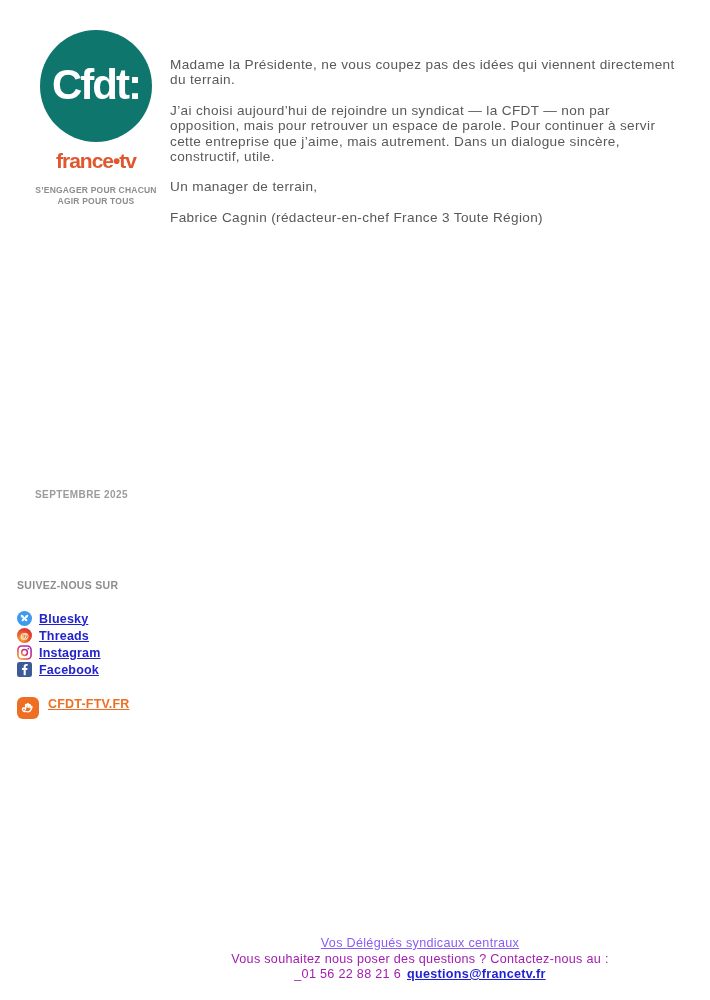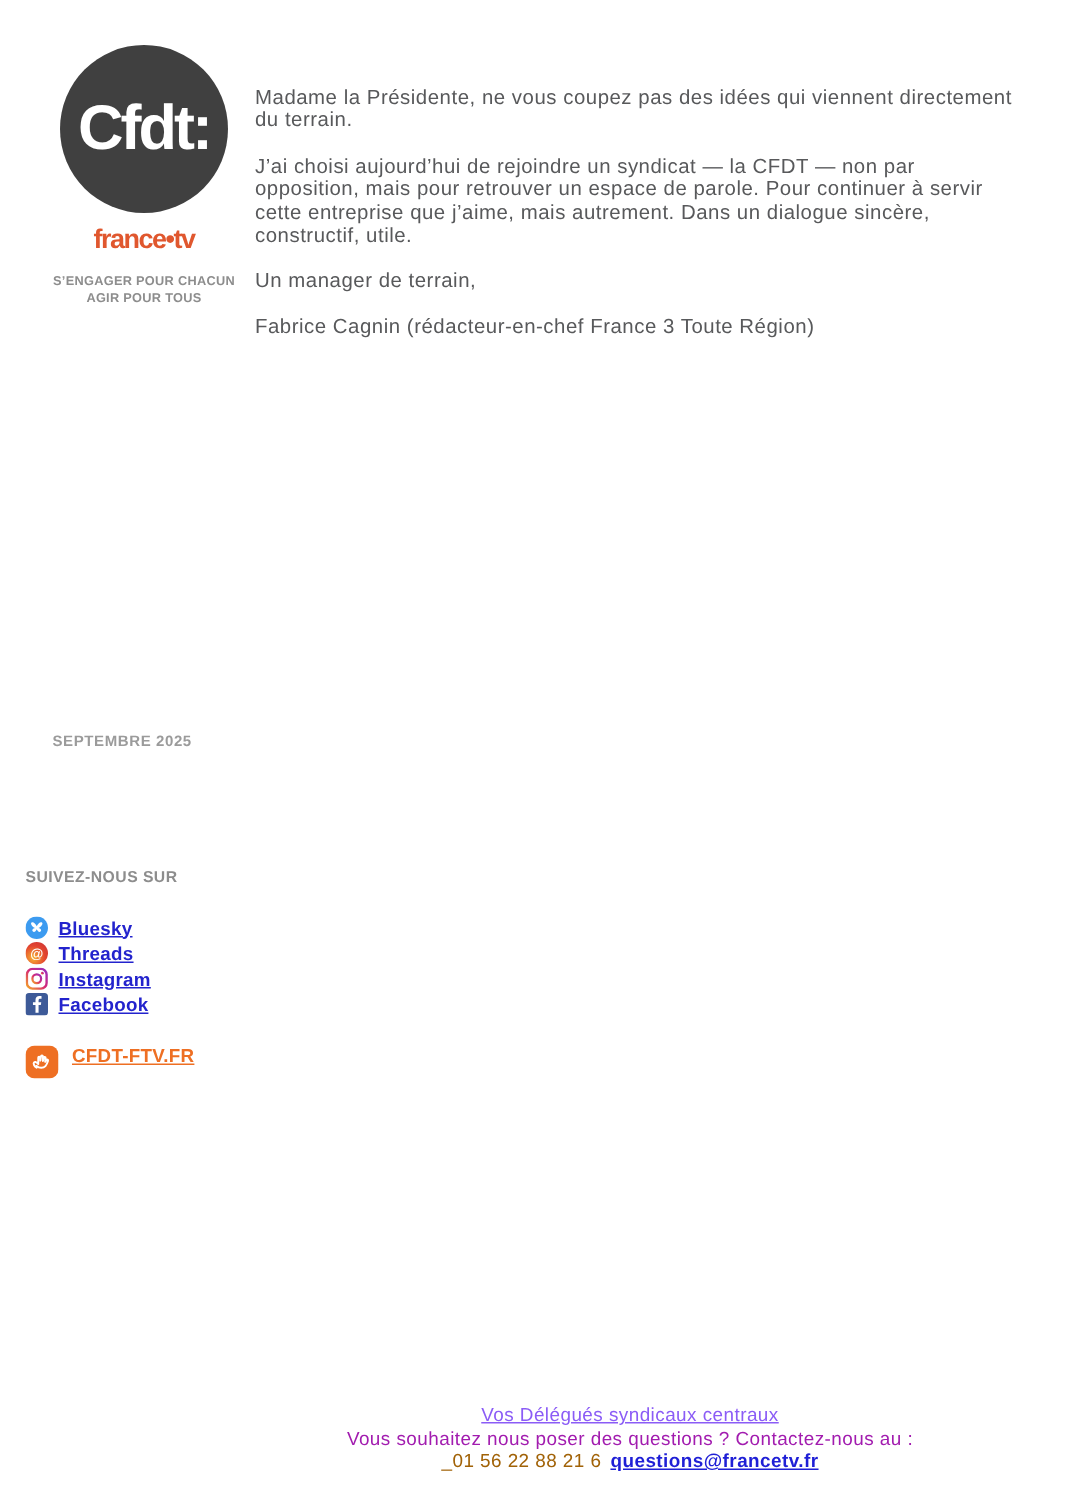--- a/index.html
+++ b/index.html
@@ -11,33 +11,33 @@
     overflow:hidden;
   }
 
   
   .logo-wrap {
     position:absolute; left:16px; top:30px; width:160px;
     text-align:center;
   }
   .logo-circle {
     width:112px; height:112px; border-radius:50%;
-    background:#404040;
+    background:#0f766e;
     margin:0 auto;
     display:flex; align-items:center; justify-content:center;
   }
   .logo-circle .cfdt-text {
     color:#ffffff;
     font-size:42px; font-weight:bold; letter-spacing:-2px;
     transform:translateY(-1px);
   }
   .brand-line {
     margin-top:7px;
     color:#E0572E;
-    font-size:18px; font-weight:bold; letter-spacing:-1px;
+    font-size:21px; font-weight:bold; letter-spacing:-1px;
   }
   .tagline {
     margin-top:12px;
     color:#8d8d8d;
     font-size:8.5px; font-weight:bold; letter-spacing:0.2px;
     line-height:11px;
   }
 
   
   .article {
@@ -82,21 +82,21 @@
   
   .footer {
     position:absolute; left:130px; top:936px; width:580px;
     text-align:center;
     font-size:12.6px; line-height:15.5px; letter-spacing:0.3px;
   }
   .footer-delegates {
     color:#8b5cf6; text-decoration:underline; cursor:pointer;text-align:right;
   }
   .footer-contact { color:#a21caf; }
-  .footer-phone { color:#a16207; }
+  .footer-phone { color:#a21caf; }
   .footer-email {
     color:#1f1fd6; font-weight:bold; text-decoration:underline; cursor:pointer;
     margin-left:6px;
   }
   a { cursor:pointer; }
 </style>
 </head>
 <body>
 
 <div class="logo-wrap">

